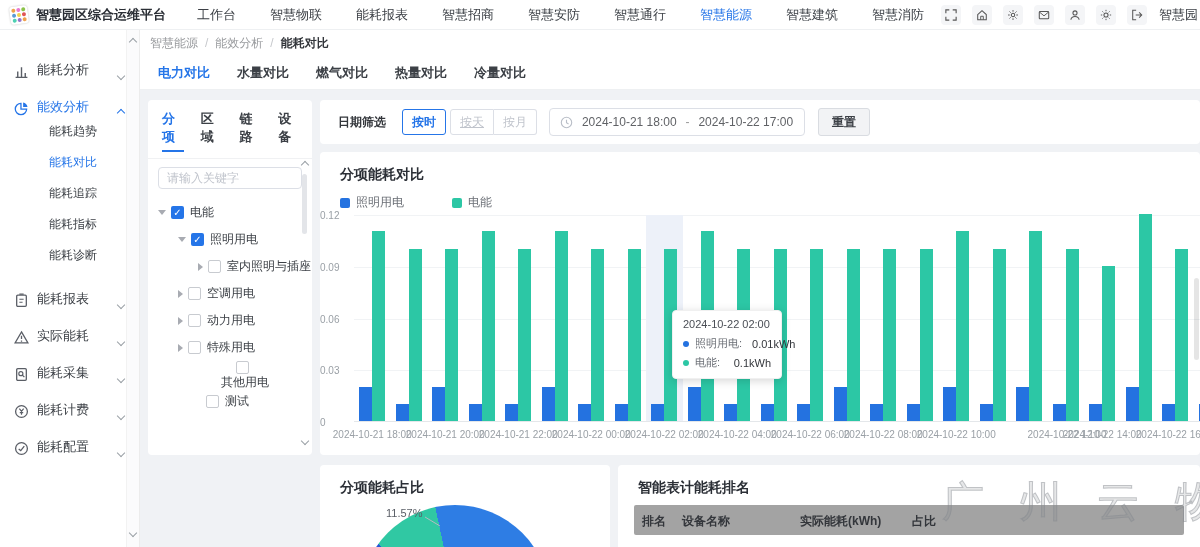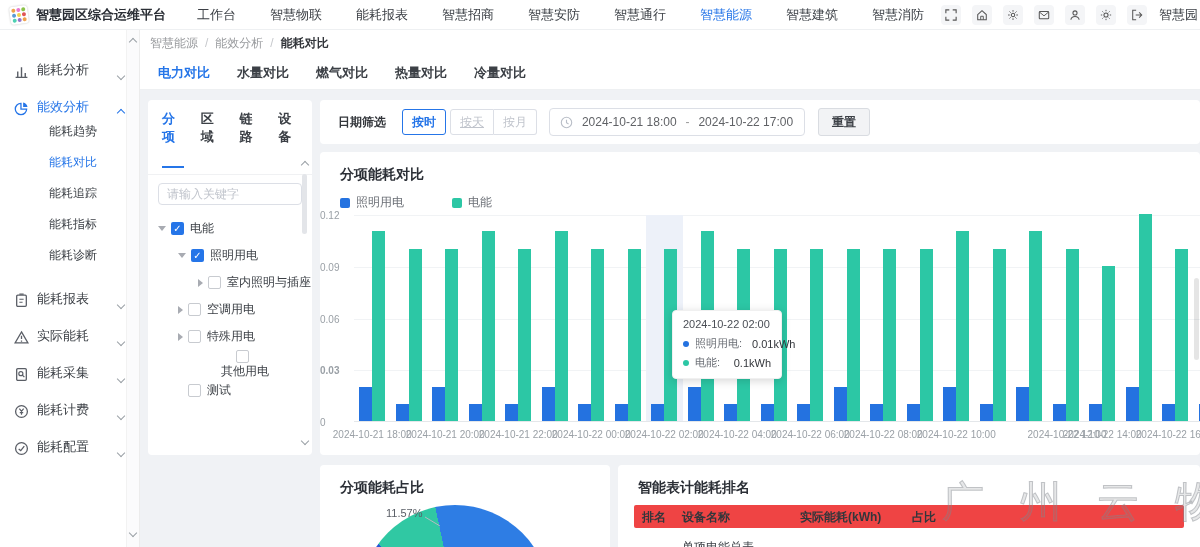--- a/index.html
+++ b/index.html
@@ -43,21 +43,21 @@
   .ptab{font-size:13px;color:#3c4046;cursor:pointer;font-weight:bold;}
   .ptab.active{color:#2575e8;}
 
   
   .content{position:absolute;left:140px;top:90px;width:1060px;height:457px;overflow:hidden;}
   .card{position:absolute;background:#fff;border-radius:4px;}
 
   
   .tree-card{left:8px;top:10px;width:164px;height:355px;}
   .panel-tabs{display:flex;gap:17px;padding:10px 12px 8px 14px;border-bottom:1px solid #f0f1f3;}
-  .panel-tab{font-size:13px;font-weight:bold;color:#3c4046;cursor:pointer;padding-bottom:20px;}
+  .panel-tab{font-size:13px;font-weight:bold;color:#3c4046;cursor:pointer;padding-bottom:4px;}
   .panel-tab.active{color:#2575e8;border-bottom:2px solid #2575e8;margin-bottom:-2px;}
   .search-box{margin:8px 10px 6px 10px;}
   .search-box input{width:144px;height:22px;border:1px solid #dcdfe6;border-radius:4px;font-size:12px;padding:0 8px;color:#333;outline:none;}
   .search-box input::placeholder{color:#c0c4cc;}
   .tree{position:relative;padding:4px 0 0 0;}
   .tnode{height:27px;display:flex;align-items:center;cursor:pointer;}
   .tri{width:0;height:0;flex:none;margin-right:5px;}
   .tri.right{border-left:5px solid #a8abb2;border-top:4px solid transparent;border-bottom:4px solid transparent;}
   .tri.down{border-top:5px solid #a8abb2;border-left:4px solid transparent;border-right:4px solid transparent;}
   .tri.none{border:none;width:5px;}
@@ -104,21 +104,21 @@
 
   
   .pie-card{left:180px;top:375px;width:290px;height:200px;overflow:hidden;}
   .pie{position:absolute;left:40px;top:40px;width:190px;height:190px;border-radius:50%;}
   .pie-label{position:absolute;left:66px;top:42px;font-size:11px;color:#5a5e66;}
   .pie-leader{position:absolute;left:103px;top:50px;}
 
   
   .rank-card{left:478px;top:375px;width:582px;height:200px;overflow:hidden;}
   .rank-table{position:absolute;left:16px;top:40px;width:550px;}
-  .rt-head{display:flex;height:23px;align-items:center;background:#ef4444;border-radius:2px;}
+  .rt-head{display:flex;height:30px;align-items:center;background:#a3a3a3;border-radius:2px;}
   .rt-row{display:flex;height:36px;align-items:center;}
   .rc1{width:48px;padding-left:8px;flex:none;}
   .rc2{width:118px;flex:none;}
   .rc3{width:112px;flex:none;}
   .rc4{width:127px;flex:none;}
   .rc5{flex:1;}
   .rt-head span{font-size:12px;color:#33363b;font-weight:bold;}
   .rt-row span{font-size:12px;color:#3c4046;}
 
   
@@ -325,28 +325,33 @@
           <span class="tlabel">室内照明与插座</span>
         </div>
         <div class="tnode" style="padding-left: 30px;">
           <span class="tri right"></span>
           <span class="cbox un"></span>
           <span class="tlabel">空调用电</span>
         </div>
         <div class="tnode" style="padding-left: 30px;">
           <span class="tri right"></span>
           <span class="cbox un"></span>
+          <span class="tlabel">动力用电</span>
+        </div>
+        <div class="tnode" style="padding-left: 30px;">
+          <span class="tri right"></span>
+          <span class="cbox un"></span>
           <span class="tlabel">特殊用电</span>
         </div>
         <div class="tnode" style="padding-left: 30px; flex-direction: column;">
           <span class="tri none"></span>
           <span class="cbox un"></span>
           <span class="tlabel">其他用电</span>
         </div>
-        <div class="tnode" style="padding-left: 30px;">
+        <div class="tnode" style="padding-left: 48px;">
           <span class="tri none"></span>
           <span class="cbox un"></span>
           <span class="tlabel">测试</span>
         </div>
       </div>
     <div class="tree-scroll">
       <span class="chev up scroll-arrow" style="top:2px"></span>
       <span class="chev down scroll-arrow" style="bottom:4px"></span>
       <span class="tree-thumb"></span>
     </div>
@@ -380,21 +385,21 @@
           <span class="leg-sq" style="background: rgb(36, 114, 224);"></span>
           <span class="leg-txt">照明用电</span>
         </div>
         <div class="leg-item">
           <span class="leg-sq" style="background: rgb(44, 199, 165);"></span>
           <span class="leg-txt">电能</span>
         </div>
       </div>
     <div id="ylabs">
         <div class="ylab" style="top: 265px;">0</div>
-        <div class="ylab" style="top: 213.25px; font-weight: bold;">0.03</div>
+        <div class="ylab" style="top: 213.25px;">0.03</div>
         <div class="ylab" style="top: 161.5px;">0.06</div>
         <div class="ylab" style="top: 109.75px;">0.09</div>
         <div class="ylab" style="top: 58px;">0.12</div>
       </div>
     <div class="plot" id="plot">
         <div class="gline" style="top: 155.25px;"></div>
         <div class="gline" style="top: 103.5px;"></div>
         <div class="gline" style="top: 51.75px;"></div>
         <div class="gline" style="top: 0px;"></div>
         <div class="hlband" style="left: 292px; width: 36.5px; background: rgb(237, 241, 249);"></div>

